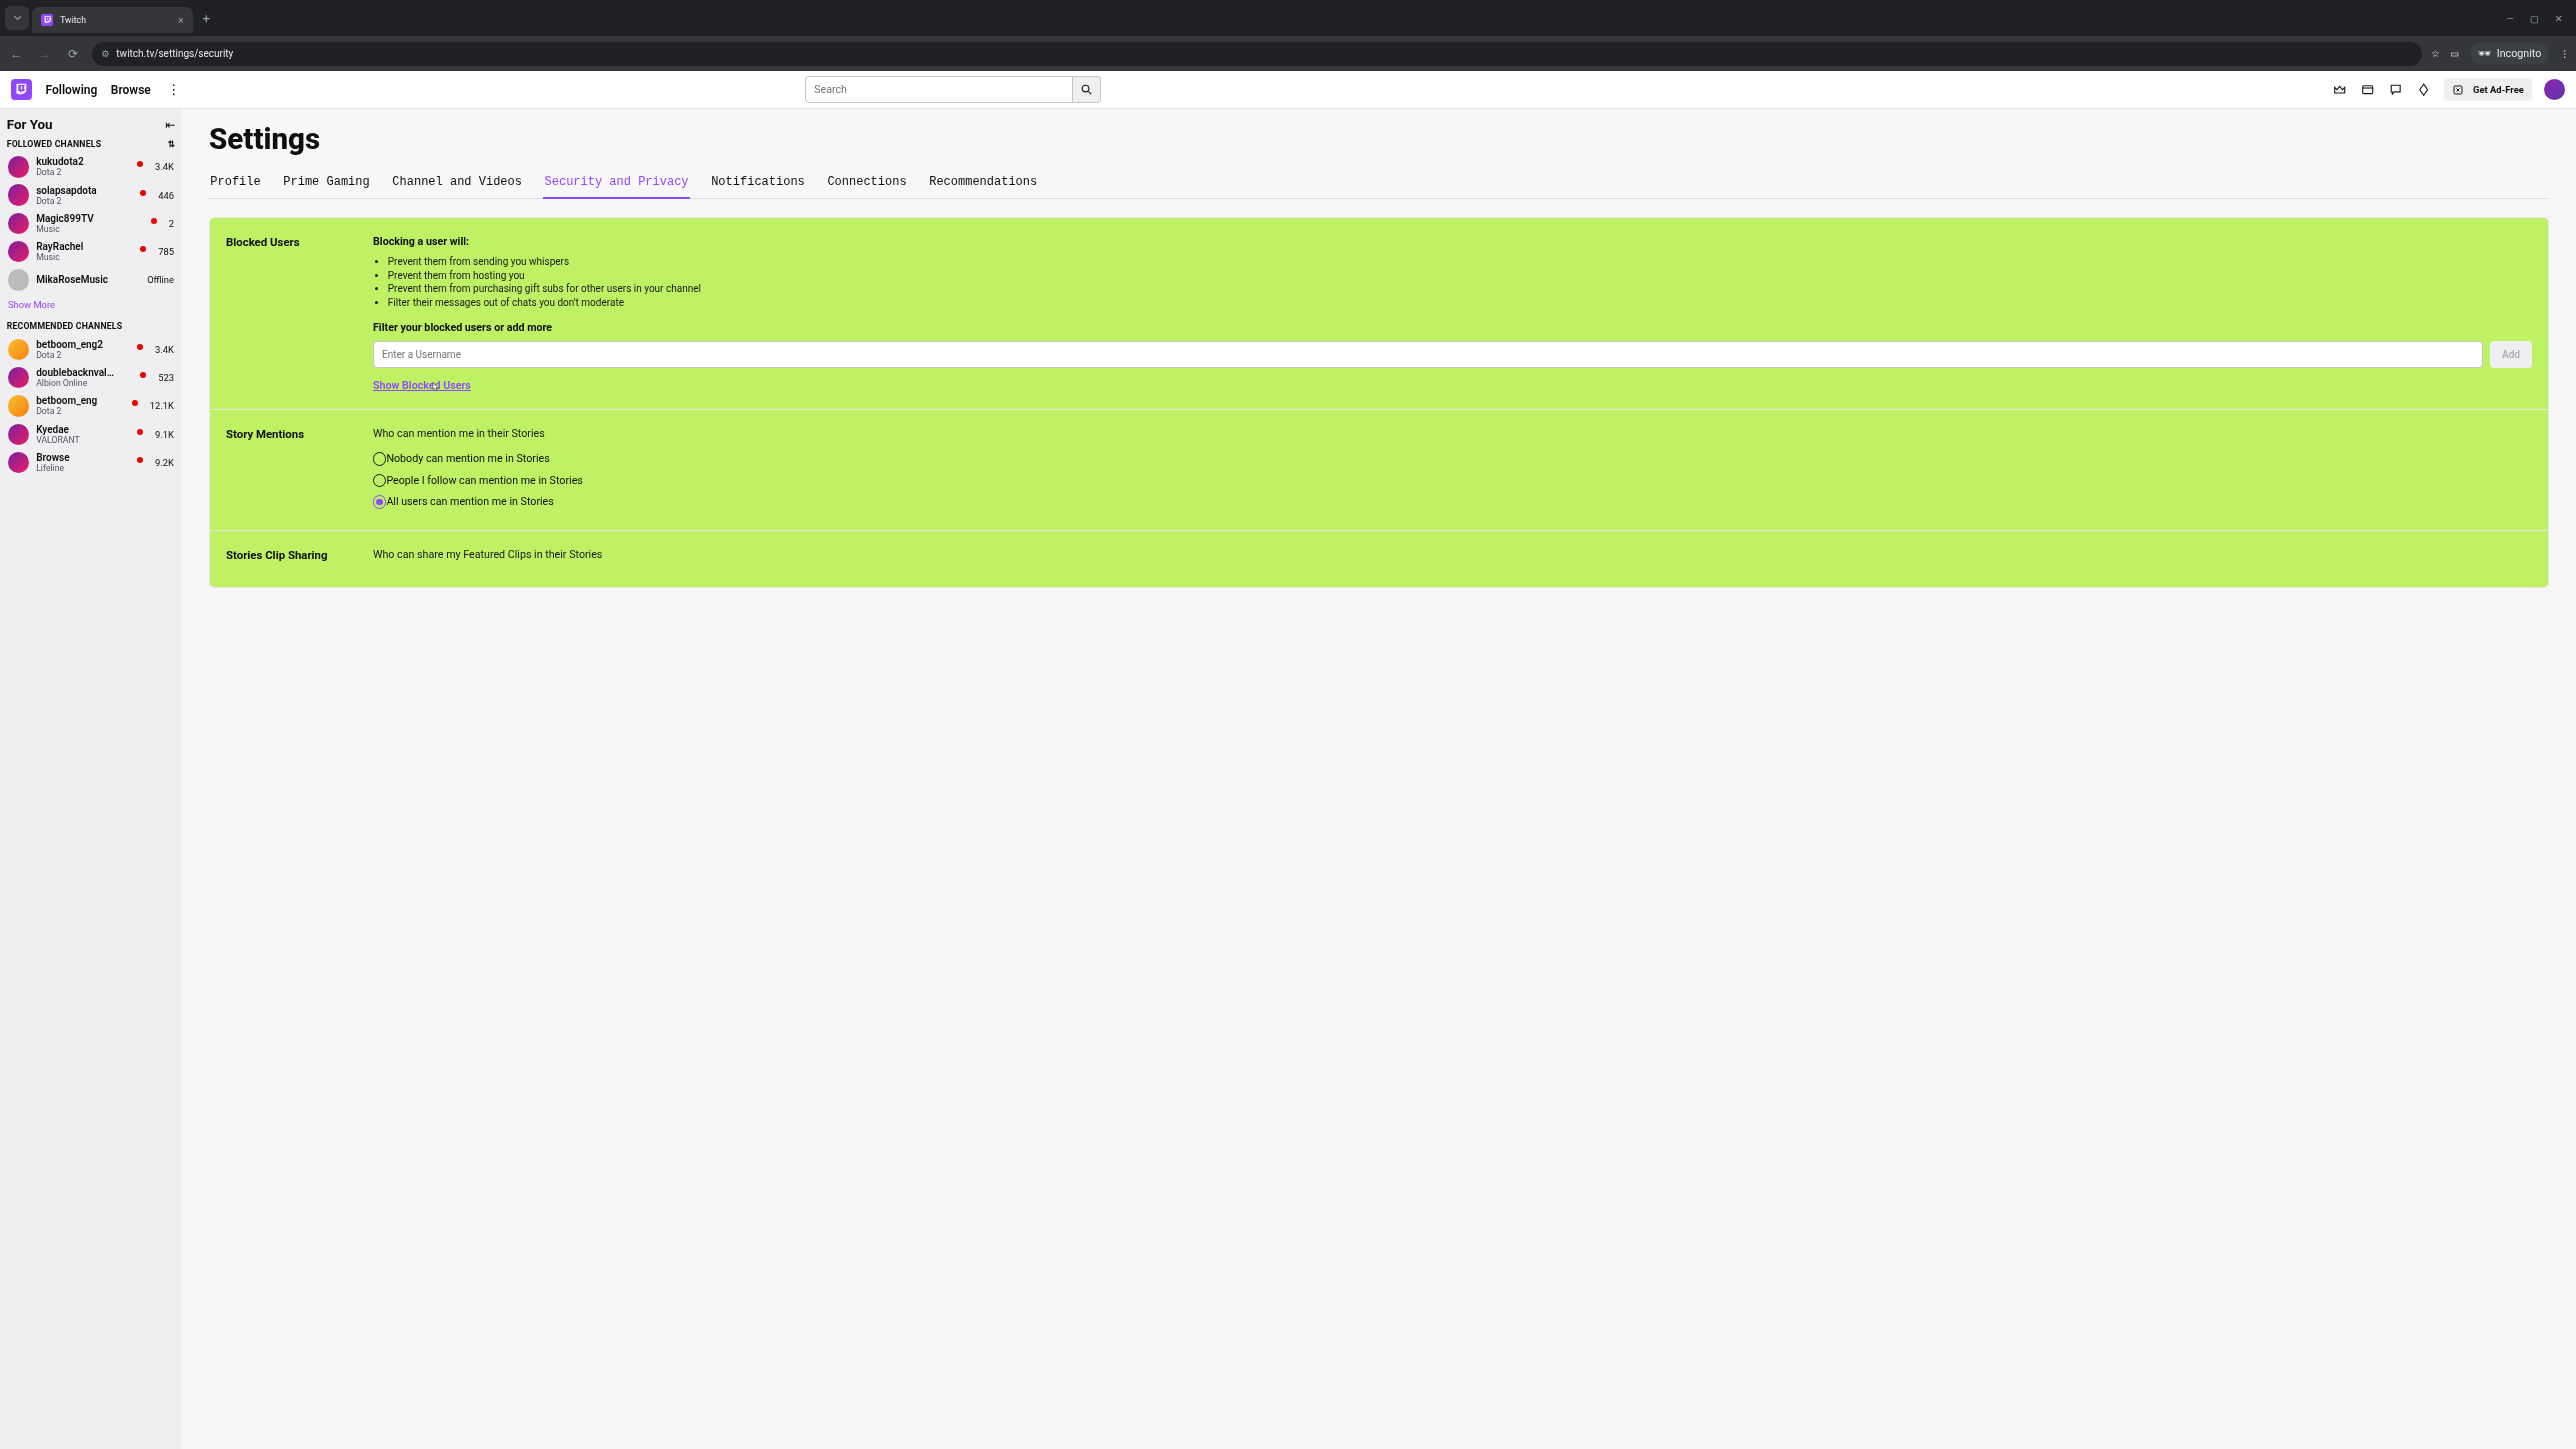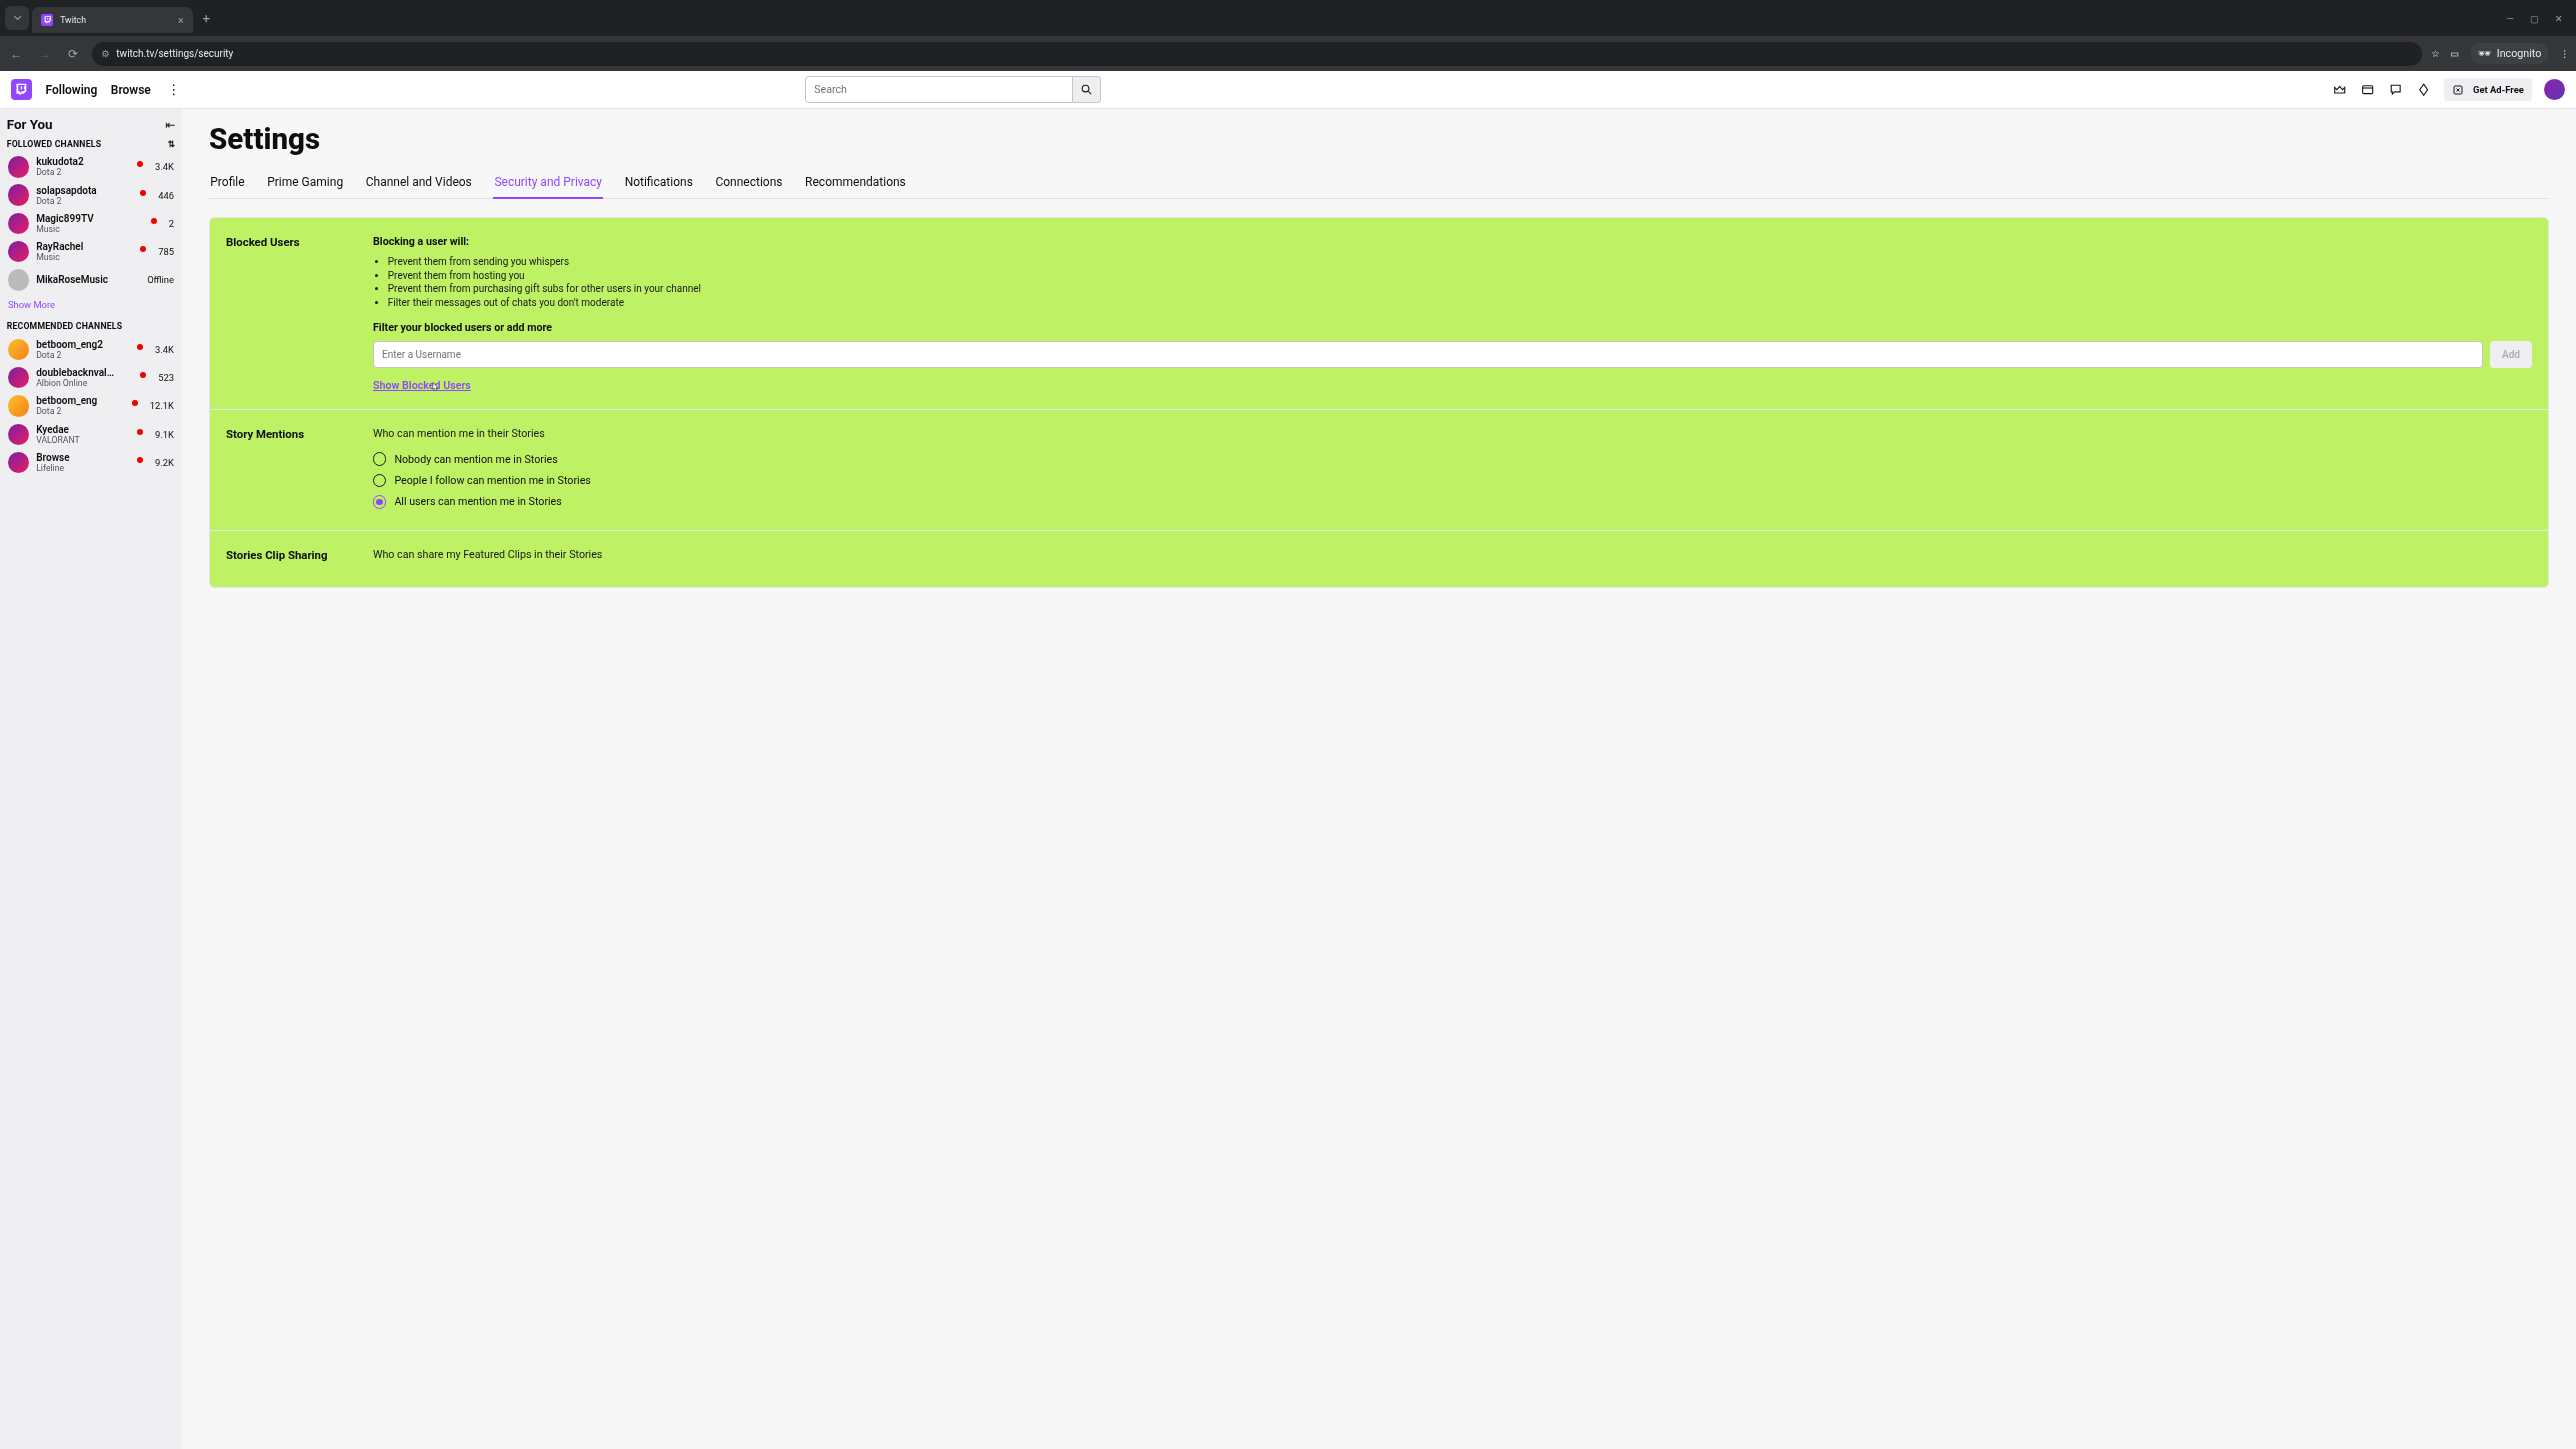--- a/index.html
+++ b/index.html
@@ -60,38 +60,38 @@
 .sb-info { flex: 1; min-width: 0; }
 .sb-name { font-size: 10px; font-weight: 600; white-space: nowrap; overflow: hidden; text-overflow: ellipsis; }
 .sb-game { font-size: 8.7px; color: #53535f; }
 .sb-status { display: flex; align-items: flex-start; gap: 12px; font-size: 9.4px; padding-left: 19px; }
 .live-dot { width: 6px; height: 6px; background: #eb0400; border-radius: 50%; }
 .sb-showmore { color: #9147ff; font-size: 9.4px; cursor: pointer; padding: 5.4px 1.3px; }
 
 .main { flex: 1; overflow-y: auto; padding: 13.4px 27px 27px; }
 .page-title { font-size: 29.5px; font-weight: 800; margin-bottom: 12px; }
 .tabs { display: flex; gap: 20px; border-bottom: 0.7px solid #dedee3; margin-bottom: 0; }
-.tab-item { font-size: 12px; padding: 6.7px 1.3px 8px; cursor: pointer; color: #0e0e10; }
+.tab-item { font-size: 12px; padding: 6.7px 1.3px 8px; cursor: pointer; color: #0e0e10; font-family: Liberation Mono, monospace; }
 .tab-item.active { color: #9147ff; border-bottom: 2px solid #9147ff; margin-bottom: -0.7px; }
 
 .card { background: #bef264; border: 0.7px solid #e5e5e5; border-radius: 5.4px; margin-top: 17.4px; }
 .card-section { display: flex; padding: 17.4px 16px; gap: 20px; }
 .card-section + .card-section { border-top: 0.7px solid #e5e5e5; }
 .card-label { width: 127px; font-size: 11.4px; font-weight: 700; flex-shrink: 0; }
 .card-body { flex: 1; }
 .body-head { font-size: 10.7px; font-weight: 700; margin-bottom: 6.7px; }
 .body-sub { font-size: 10.7px; color: #18181b; margin-bottom: 8px; }
 .bullets { list-style: disc; padding-left: 14.8px; margin-bottom: 12px; }
 .bullets li { font-size: 10px; color: #18181b; padding: 1.3px 0; }
 .filter-label { font-size: 10.7px; font-weight: 700; margin-bottom: 6.7px; }
 .input-row { display: flex; gap: 6.7px; margin-bottom: 10.7px; }
 .text-input { flex: 1; height: 27px; border: 0.7px solid #c5c5c5; border-radius: 4px; padding: 0 8px; font-size: 10px; background: #fff; }
 .add-btn { padding: 0 12px; background: #efeff1; border: none; border-radius: 4px; font-size: 10px; font-weight: 600; color: #adadb8; cursor: pointer; }
 .show-link { color: #9147ff; font-size: 10.7px; font-weight: 600; text-decoration: underline; cursor: pointer; }
-.radio-row { display: flex; align-items: center; gap: 8px; padding: 4px 0; cursor: pointer; }
+.radio-row { display: flex; align-items: flex-start; padding: 4px 0; cursor: pointer; }
 .radio { width: 13.4px; height: 13.4px; border: 1.3px solid #18181b; border-radius: 50%; display: flex; align-items: center; justify-content: center; }
 .radio.checked { border-color: #9147ff; }
 .radio.checked::after { content: ''; width: 6.7px; height: 6.7px; background: #9147ff; border-radius: 50%; }
 .radio-label { font-size: 10.7px; }
 
 .cursor-ptr { position: fixed; width: 12px; height: 14.8px; pointer-events: none; z-index: 9999; left: 429px; top: 381px; }
 
 svg.ico { width: 13.4px; height: 13.4px; stroke: #18181b; fill: none; stroke-width: 2; }
 </style>
 </head>

